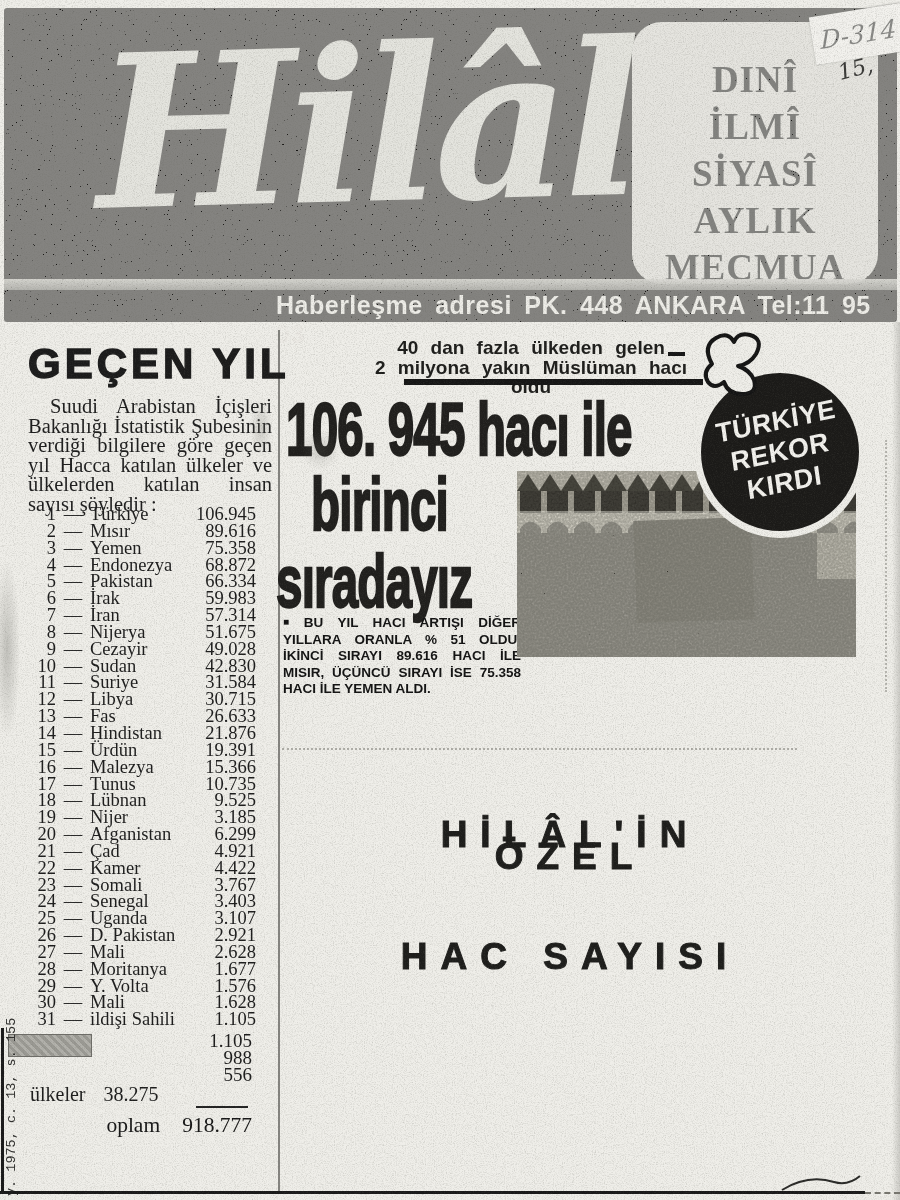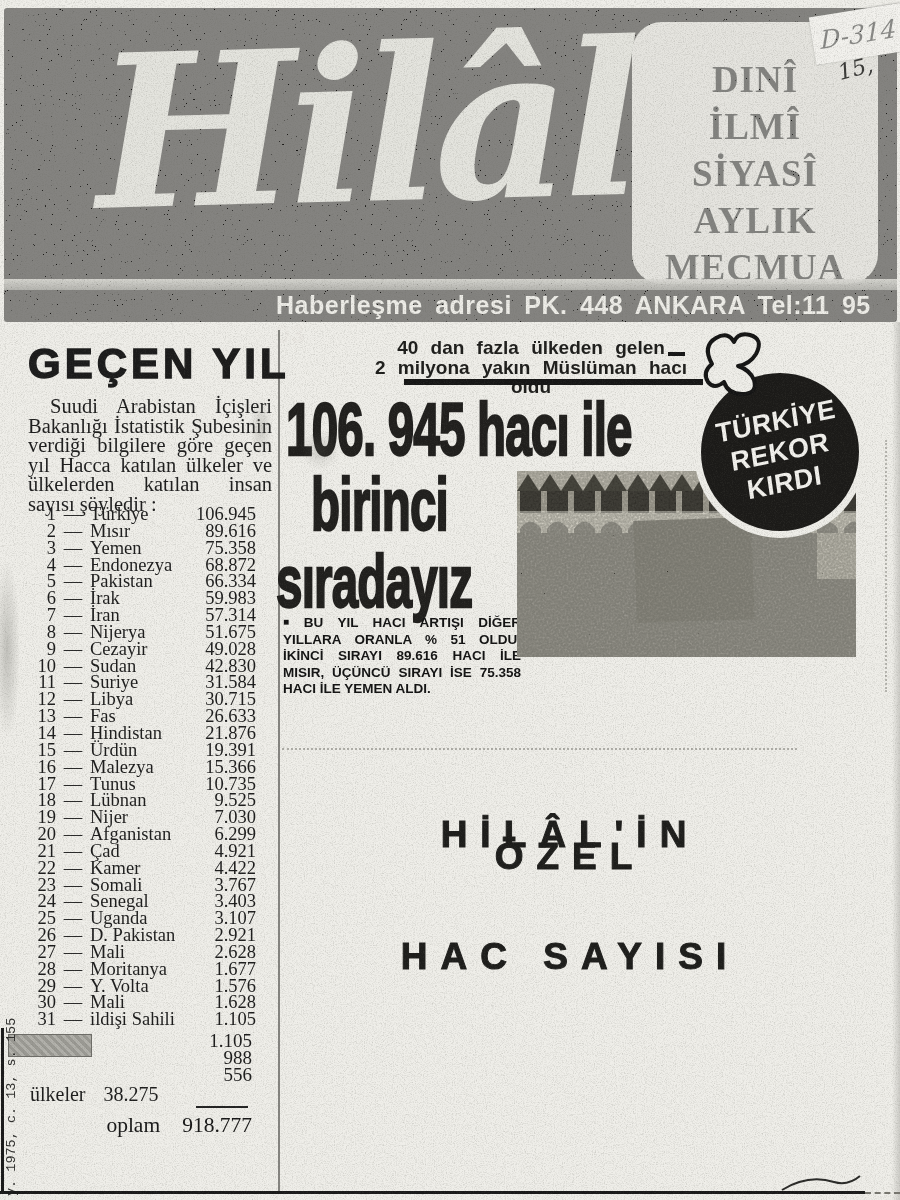--- a/index.html
+++ b/index.html
@@ -271,21 +271,21 @@
       <div class="rrow">
         <span class="rk">18</span>
         <span class="dsh">—</span>
         <span class="nm">Lübnan</span>
         <span class="vl">9.525</span>
       </div>
       <div class="rrow">
         <span class="rk">19</span>
         <span class="dsh">—</span>
         <span class="nm">Nijer</span>
-        <span class="vl">7.030</span>
+        <span class="vl">3.185</span>
       </div>
       <div class="rrow">
         <span class="rk">20</span>
         <span class="dsh">—</span>
         <span class="nm">Afganistan</span>
         <span class="vl">6.299</span>
       </div>
       <div class="rrow">
         <span class="rk">21</span>
         <span class="dsh">—</span>

